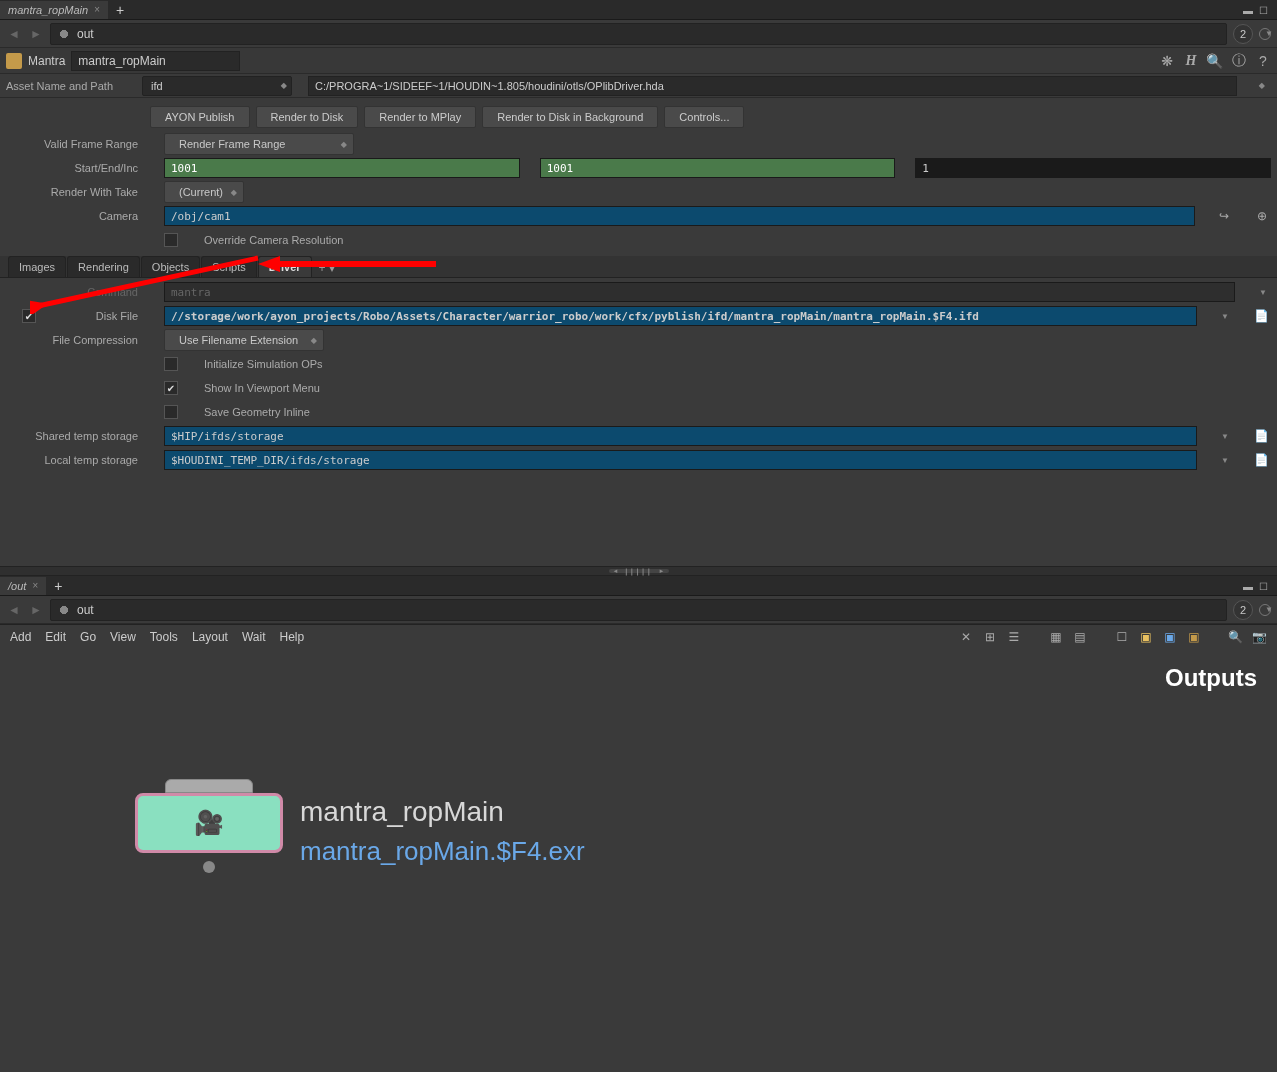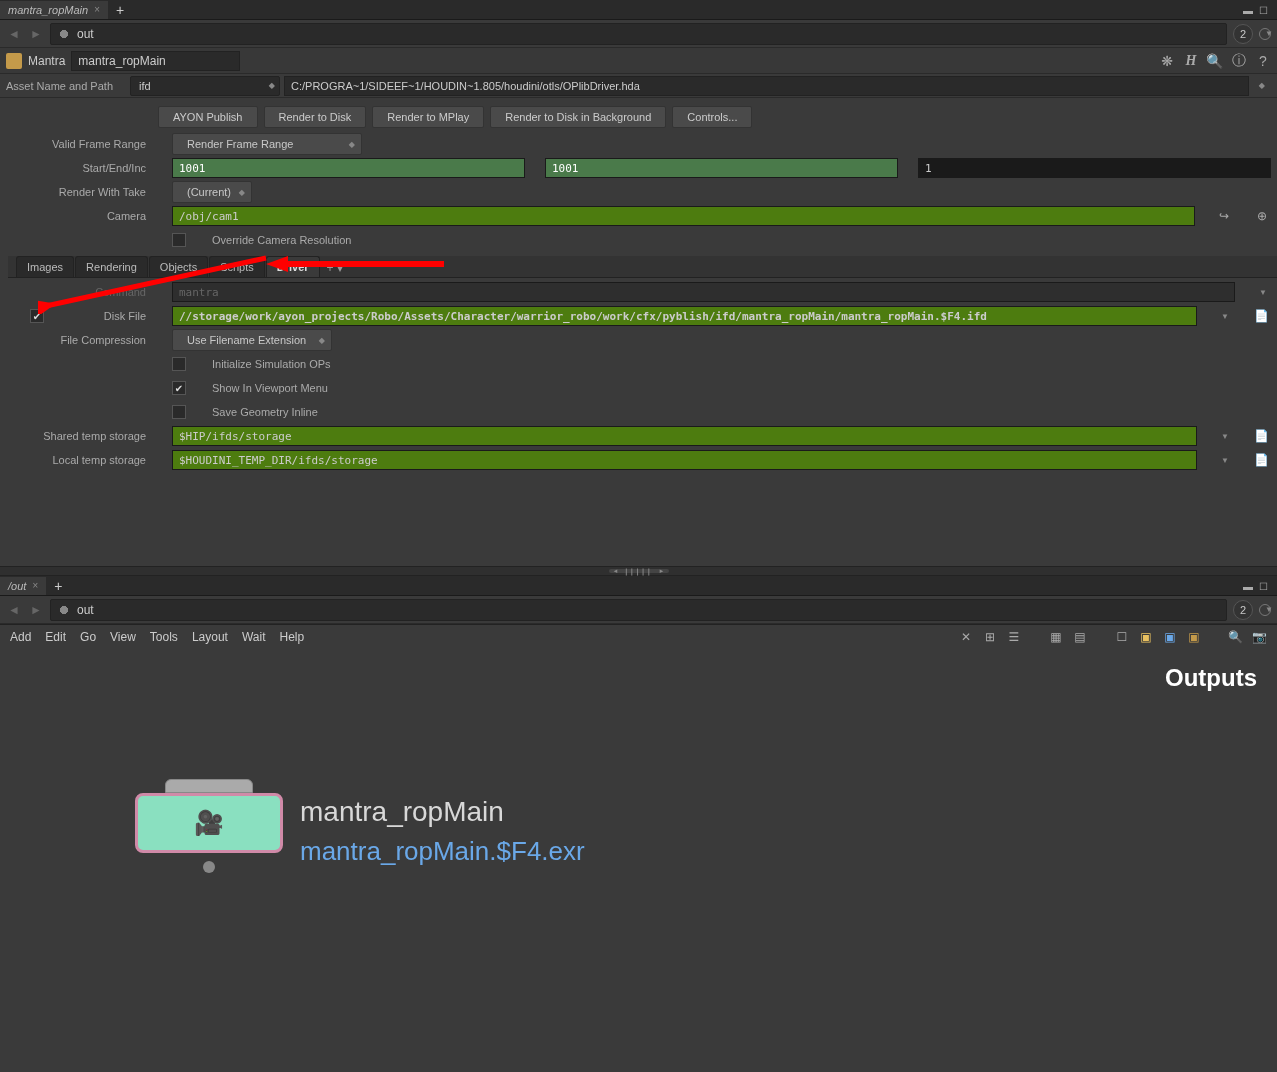--- a/index.html
+++ b/index.html
@@ -18,33 +18,33 @@
 .small-badge { background: #333; border: 1px solid #555; border-radius: 10px; width: 20px; height: 20px; display: flex; align-items: center; justify-content: center; font-size: 11px; }
 .small-circle { width: 12px; height: 12px; border: 1px solid #777; border-radius: 50%; }
 
 .node-header { background: #383838; height: 26px; display: flex; align-items: center; padding: 0 6px; gap: 6px; border-bottom: 1px solid #2a2a2a; }
 .node-icon { width: 16px; height: 16px; background: #c49a4a; border-radius: 2px; position: relative; }
 .node-type { color: #ccc; font-size: 12px; }
 .node-name-input { background: #2a2a2a; border: 1px solid #222; padding: 2px 6px; color: #ccc; font-size: 12px; height: 20px; width: auto; min-width: 120px; }
 .header-icons { margin-left: auto; display: flex; gap: 8px; align-items: center; }
 .header-icons span { width: 16px; height: 16px; display: flex; align-items: center; justify-content: center; color: #aaa; font-size: 14px; }
 
-.asset-row { background: #3a3a3a; height: 24px; display: flex; align-items: center; padding: 0 6px; gap: 4px; border-bottom: 1px solid #2a2a2a; }
+.asset-row { background: #3a3a3a; height: 24px; display: flex; align-items: center; padding: 0 6px; gap: 16px; border-bottom: 1px solid #2a2a2a; }
 .asset-label { width: 120px; color: #aaa; font-size: 11px; }
 .dropdown { background: #2a2a2a; border: 1px solid #222; height: 20px; display: flex; align-items: center; padding: 0 8px; color: #ccc; font-size: 11px; position: relative; border-radius: 2px; }
 .dropdown-arrow { position: absolute; right: 4px; font-size: 8px; color: #888; }
 .path-field { flex: 1; background: #2a2a2a; border: 1px solid #222; height: 20px; padding: 0 6px; color: #ccc; font-size: 11px; display: flex; align-items: center; }
 
-.params-area { background: #3a3a3a; padding: 4px 0; margin-left: 8px; }
+.params-area { background: #3a3a3a; padding: 4px 0; }
 .button-row { display: flex; gap: 6px; padding: 4px 0 4px 150px; }
 .btn { background: #4a4a4a; border: 1px solid #333; padding: 3px 14px; color: #ccc; font-size: 11px; border-radius: 2px; cursor: pointer; height: 22px; display: flex; align-items: center; }
 
 .param-row { display: flex; align-items: center; height: 24px; padding: 0 6px; gap: 20px; }
 .param-label { width: 138px; text-align: right; padding-right: 6px; color: #aaa; font-size: 11px; }
-.param-input { flex: 1; background: #4d7c0f; border: 1px solid #1a1a1a; height: 20px; padding: 0 6px; color: #ccc; font-size: 11px; font-family: monospace; }
+.param-input { flex: 1; background: #0c4a6e; border: 1px solid #1a1a1a; height: 20px; padding: 0 6px; color: #ccc; font-size: 11px; font-family: monospace; }
 .param-input.green { background: #4a7a4a; color: #fff; }
 .param-input-dark { background: #1a1a1a; }
 .param-drop { background: #4a4a4a; border: 1px solid #333; height: 22px; padding: 0 10px 0 14px; display: flex; align-items: center; font-size: 11px; position: relative; min-width: 190px; border-radius: 2px; }
 .param-drop .dropdown-arrow { right: 6px; }
 .checkbox { width: 14px; height: 14px; background: #2a2a2a; border: 1px solid #555; display: flex; align-items: center; justify-content: center; font-size: 10px; color: #ddd; }
 .checkbox.checked::after { content: "✔"; }
 .check-label { color: #aaa; font-size: 11px; margin-left: 6px; }
 .icon-btn { width: 18px; height: 18px; display: flex; align-items: center; justify-content: center; color: #aaa; font-size: 12px; }
 
 .tabs-row { display: flex; background: #333; border-bottom: 1px solid #222; padding-left: 8px; margin-top: 4px; align-items: flex-end; position: relative; }

